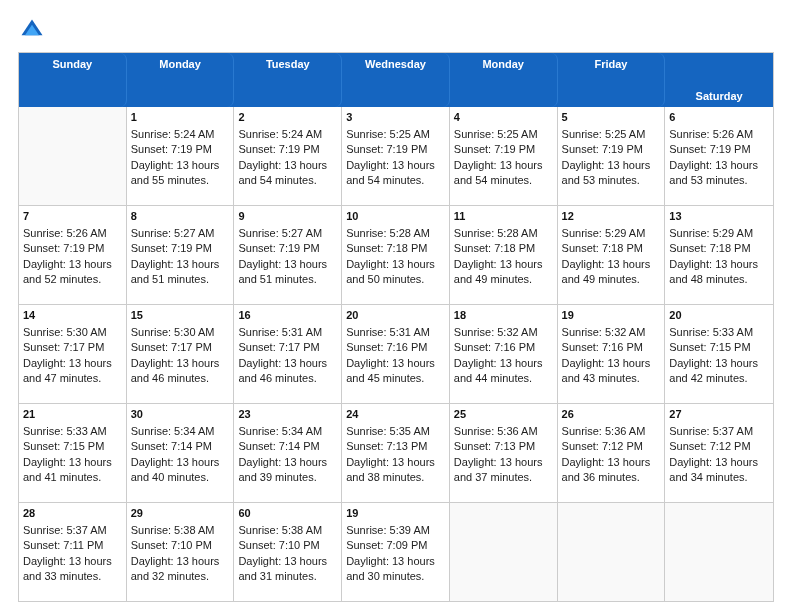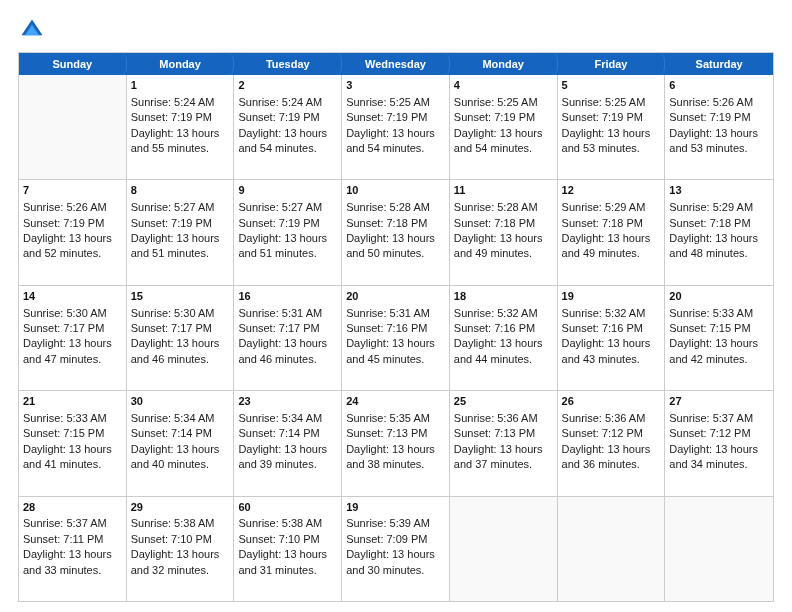--- a/index.html
+++ b/index.html
@@ -60,20 +60,21 @@
       color: #fff;
       font-size: 11px;
       font-weight: bold;
       padding: 5px 20px;
       text-align: center;
       border-right: 1px solid #2979d0;
       border-radius: 7px;
     }
     .cal-header-cell:last-child {
       border-right: none;
+      margin-top: 32px;
     }
     .cal-body {
       display: flex;
       flex-direction: column;
       flex: 1;
     }
     .cal-row {
       display: grid;
       grid-template-columns: repeat(7, 1fr);
       flex: 1;

